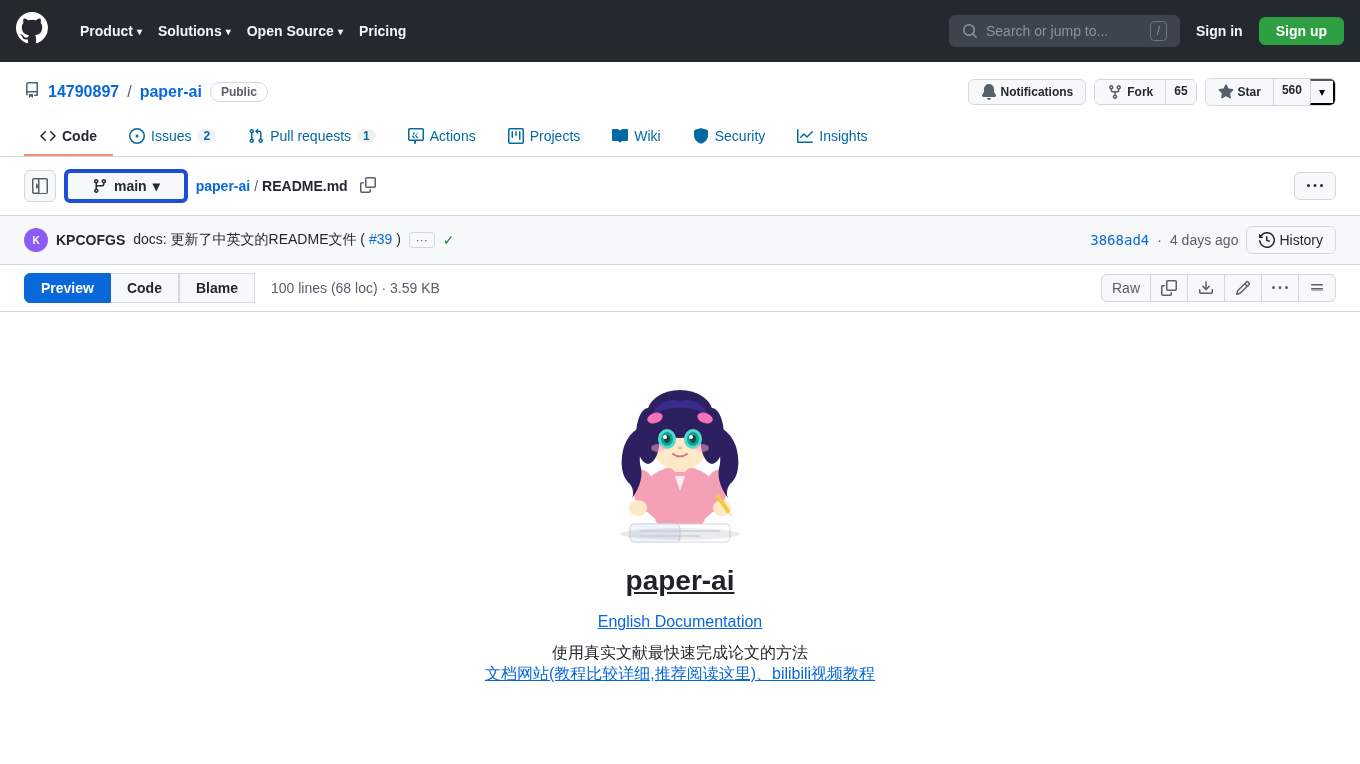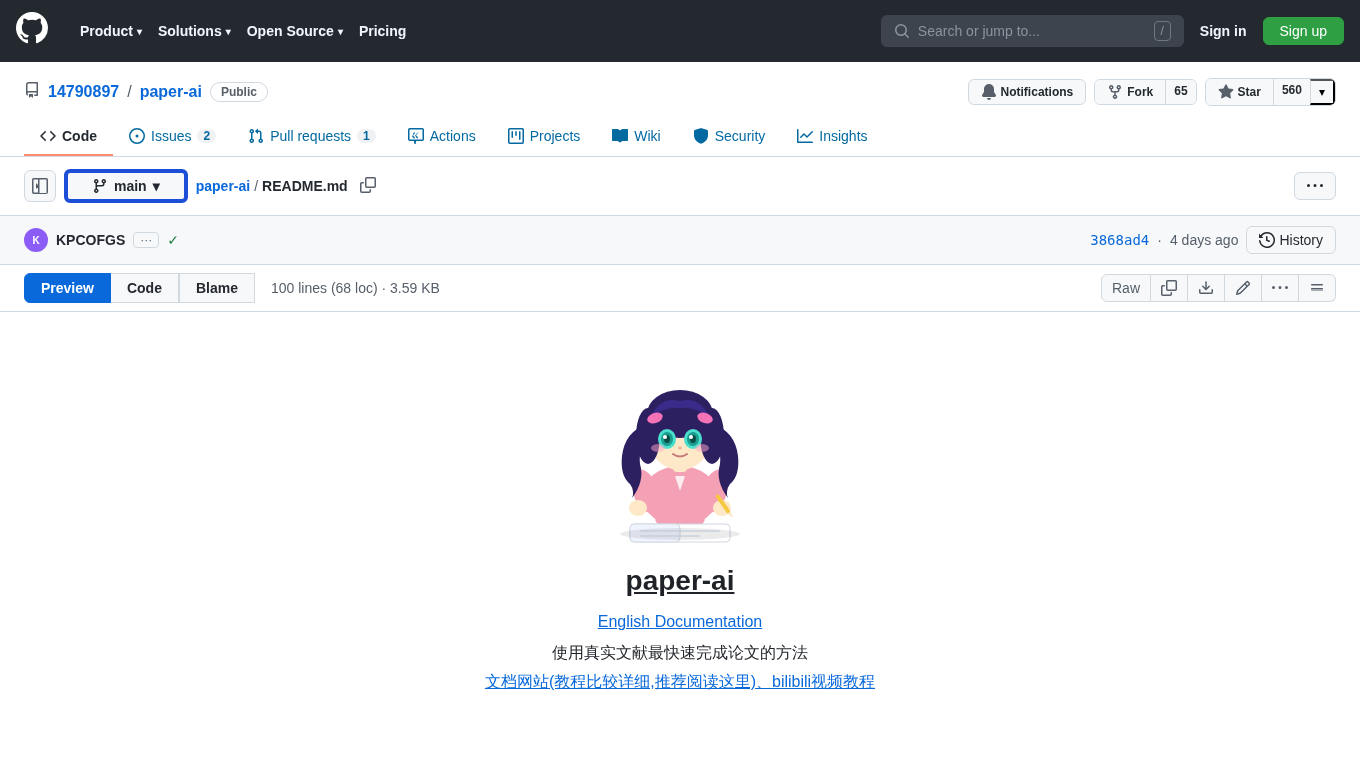--- a/index.html
+++ b/index.html
@@ -10,28 +10,28 @@
       display: flex; align-items: center; background: #24292f; padding: 0 16px; height: 62px; gap: 16px;
     }
     .nav-logo { color: white; font-size: 24px; margin-right: 8px; flex-shrink: 0; }
     .nav-items { display: flex; align-items: center; gap: 0; }
     .nav-item {
       color: #f0f6fc; font-size: 14px; font-weight: 600; padding: 6px 8px; border-radius: 6px; cursor: pointer; display: flex; align-items: center; gap: 4px; text-decoration: none; background: none; border: none;
     }
     .nav-item .chevron { font-size: 10px; }
     .nav-spacer { flex: 1; }
     .search-bar {
-      background: #3d444d; border: 1px solid #3d444d; border-radius: 6px; padding: 5px 12px; color: #f0f6fc; font-size: 14px; display: flex; align-items: center; gap: 8px; width: 303px; cursor: text;
+      background: #3d444d; border: 1px solid #3d444d; border-radius: 6px; padding: 5px 12px; color: #f0f6fc; font-size: 14px; display: flex; align-items: center; gap: 8px; width: 231px; cursor: text;
     }
     .search-bar .search-hint { background: #3d444d; border: 1px solid #6e7681; border-radius: 4px; padding: 2px 6px; font-size: 12px; color: #8b949e; margin-left: auto; }
     .search-placeholder { color: #8b949e; flex: 1; font-size: 14px; }
     .top-nav-links { display: flex; align-items: center; gap: 16px; }
     .top-nav-link { color: #f0f6fc; font-size: 14px; font-weight: 600; text-decoration: none; cursor: pointer; }
     .top-nav-btn-primary {
-      background: #2ea043; border: 1px solid #2ea043; border-radius: 6px; padding: 5px 16px; font-size: 14px; font-weight: 400; cursor: pointer; color: white;
+      background: #2ea043; border: 1px solid #2ea043; border-radius: 6px; padding: 5px 16px; font-size: 14px; font-weight: 700; cursor: pointer; color: white;
     }
 
     
     .repo-header { padding: 16px 24px 0; border-bottom: 1px solid #d1d9e0; }
     .repo-title-row { display: flex; align-items: center; gap: 8px; margin-bottom: 12px; }
     .repo-icon { color: #57606a; font-size: 16px; }
     .repo-owner { color: #0969da; font-size: 16px; font-weight: 600; text-decoration: none; cursor: pointer; }
     .repo-separator { color: #57606a; font-size: 16px; }
     .repo-name { color: #0969da; font-size: 16px; font-weight: 700; text-decoration: none; cursor: pointer; }
     .repo-badge { border: 1px solid #d1d9e0; border-radius: 20px; padding: 2px 10px; font-size: 12px; color: #57606a; font-weight: 600; }
@@ -104,21 +104,21 @@
     }
     .view-action-btn:first-child { border-radius: 6px 0 0 6px; }
     .view-action-btn:last-child { border-radius: 0 6px 6px 0; }
     .view-action-btn:not(:first-child) { border-left: none; }
 
     
     .main-content { padding: 24px; display: flex; flex-direction: column; align-items: center; min-height: 400px; }
     .readme-image { margin-bottom: 16px; }
     .readme-title { font-size: 28px; font-weight: 800; text-align: center; margin-bottom: 16px; color: #1f2328; text-decoration: underline; }
     .readme-link { color: #0969da; font-size: 16px; text-align: center; margin-bottom: 12px; text-decoration: underline; cursor: pointer; }
-    .readme-text { font-size: 16px; text-align: center; color: #1f2328; margin-bottom: 8px; }
+    .readme-text { font-size: 16px; text-align: center; color: #1f2328; }
     .readme-link2 { color: #0969da; font-size: 16px; text-align: center; text-decoration: underline; cursor: pointer; }
 
     .sidebar-toggle-btn {
       display: flex; align-items: center; justify-content: center; width: 32px; height: 32px; border: 1px solid #d1d9e0; border-radius: 6px; cursor: pointer; background: #f6f8fa; color: #57606a; font-size: 16px;
     }
 
     
     .anime-svg { width: 160px; height: 210px; }
   </style>
 </head>
@@ -297,20 +297,25 @@
       <svg width="16" height="16" viewBox="0 0 16 16" fill="currentColor">
         <path d="M8 9a1.5 1.5 0 1 0 0-3 1.5 1.5 0 0 0 0 3ZM1.5 9a1.5 1.5 0 1 0 0-3 1.5 1.5 0 0 0 0 3Zm13 0a1.5 1.5 0 1 0 0-3 1.5 1.5 0 0 0 0 3Z"></path>
       </svg>
     </button>
   </div>
 </div>
 
 <div class="commit-row">
   <div class="commit-avatar">K</div>
   <span class="commit-author">KPCOFGS</span>
+  <span class="commit-message">
+    <span>docs: 更新了中英文的README文件 (</span>
+    <a class="commit-link">#39</a>
+    <span>)</span>
+  </span>
   <button class="commit-ellipsis">···</button>
   <span class="commit-check">✓</span>
 
   <div class="commit-meta">
     <a class="commit-hash">3868ad4</a>
     <span>·</span>
     <span>4 days ago</span>
     <button class="history-btn">
       <svg width="16" height="16" viewBox="0 0 16 16" fill="currentColor">
         <path d="m.427 1.927 1.215 1.215a8.002 8.002 0 1 1-1.6 5.685.75.75 0 1 1 1.493-.154 6.5 6.5 0 1 0 1.18-4.458l1.358 1.358A.25.25 0 0 1 3.896 6H.25A.25.25 0 0 1 0 5.75V2.104a.25.25 0 0 1 .427-.177ZM7.75 4a.75.75 0 0 1 .75.75v2.992l2.028.812a.75.75 0 0 1-.557 1.392l-2.5-1A.751.751 0 0 1 7 8.25v-3.5A.75.75 0 0 1 7.75 4Z"></path>

